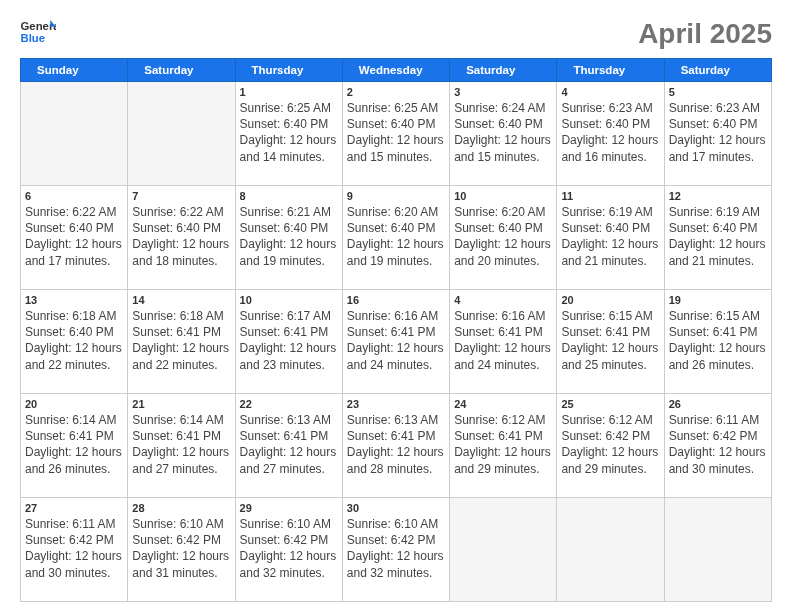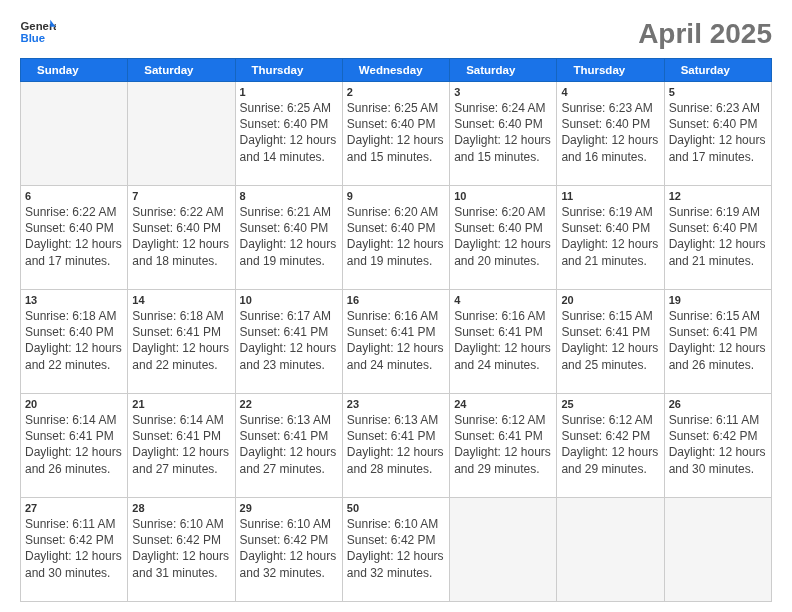--- a/index.html
+++ b/index.html
@@ -236,21 +236,21 @@
           </td>
           <td>
             <span class="day-number">28</span>
             <div class="cell-text">Sunrise: 6:10 AM<br>Sunset: 6:42 PM<br>Daylight: 12 hours and 31 minutes.</div>
           </td>
           <td>
             <span class="day-number">29</span>
             <div class="cell-text">Sunrise: 6:10 AM<br>Sunset: 6:42 PM<br>Daylight: 12 hours and 32 minutes.</div>
           </td>
           <td>
-            <span class="day-number">50</span>
+            <span class="day-number">30</span>
             <div class="cell-text">Sunrise: 6:10 AM<br>Sunset: 6:42 PM<br>Daylight: 12 hours and 32 minutes.</div>
           </td>
           <td class="empty"></td>
           <td class="empty"></td>
           <td class="empty"></td>
         </tr>
       </tbody>
   </table>
 </div>
 

